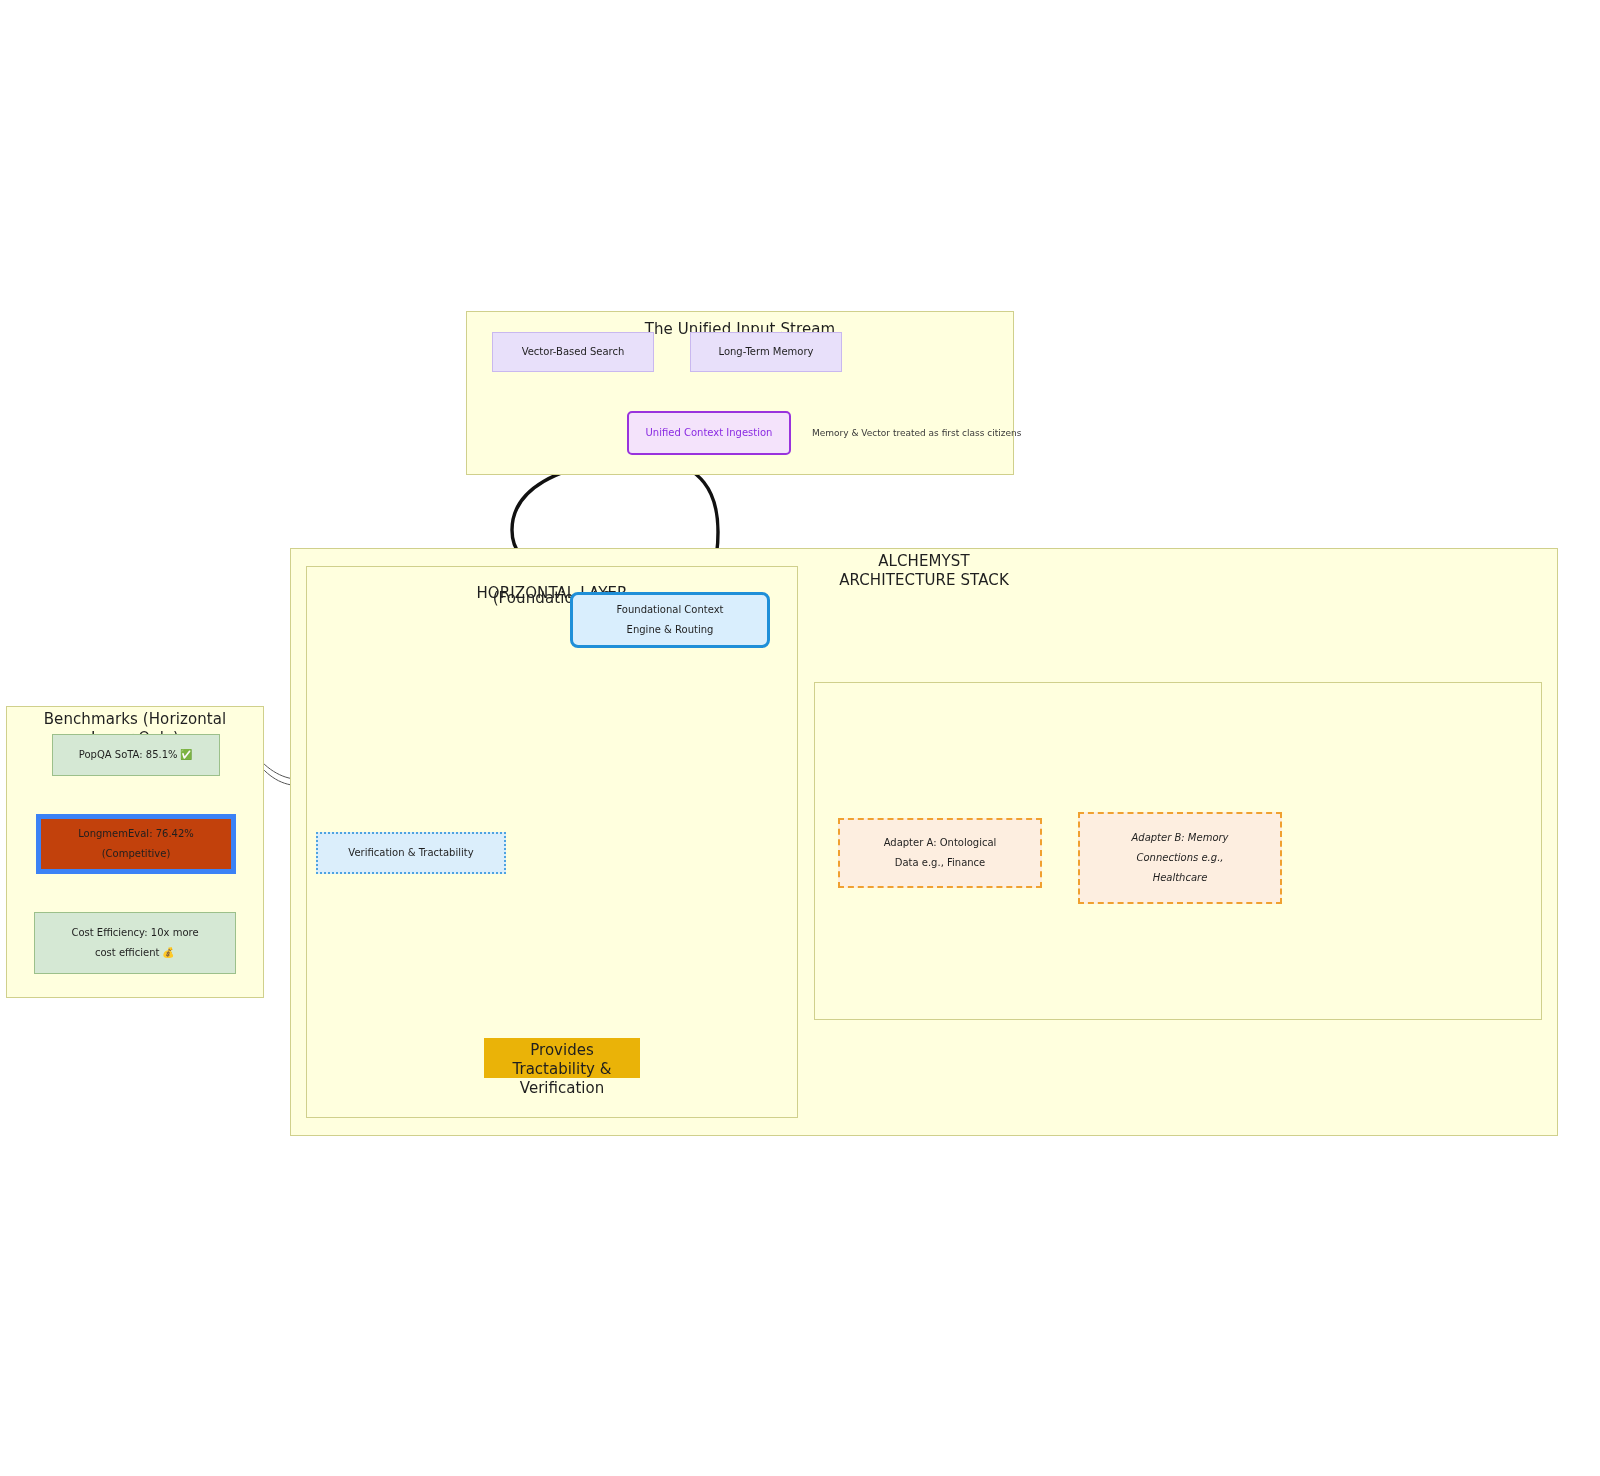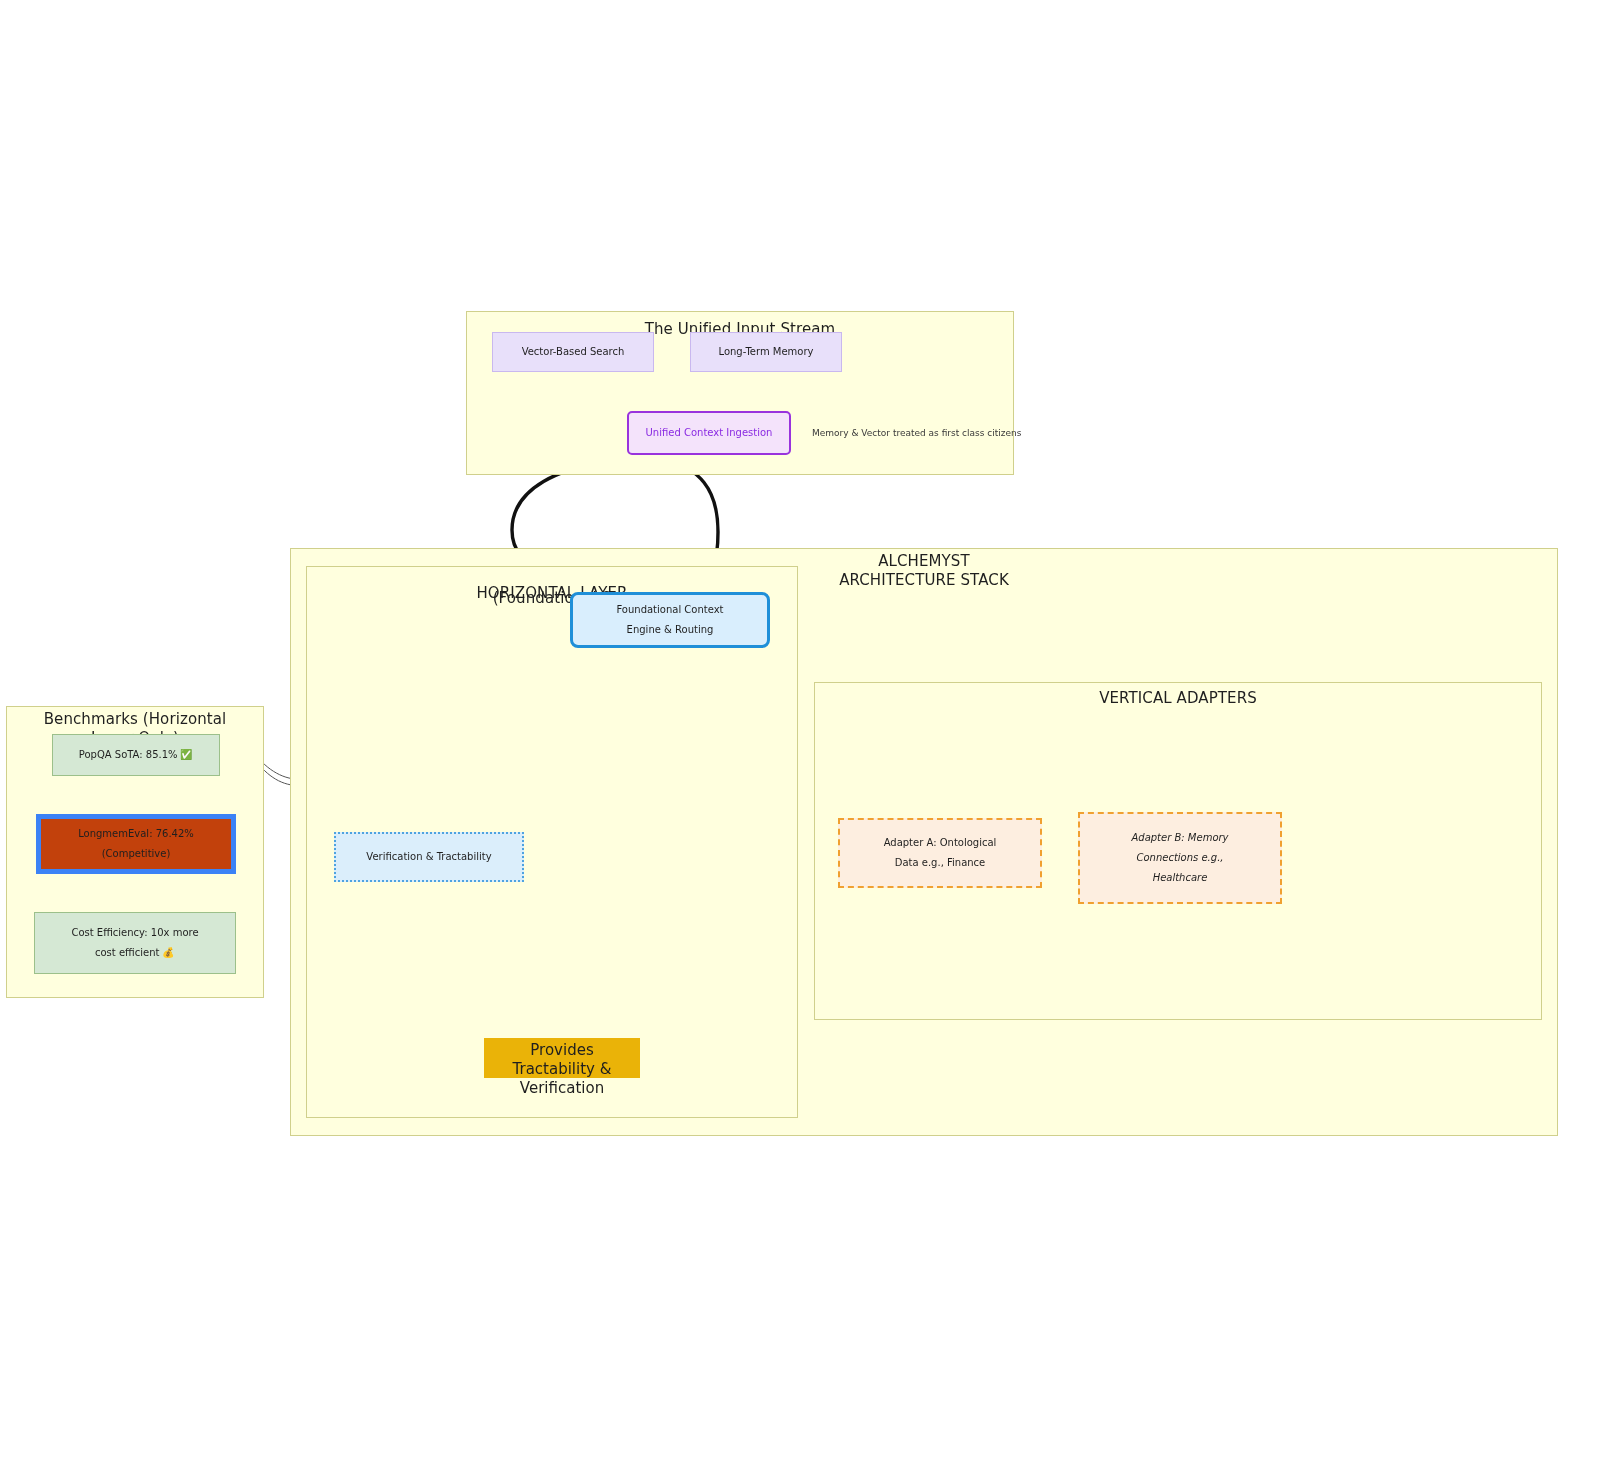--- a/index.html
+++ b/index.html
@@ -181,21 +181,20 @@
     <div class="subgraph-title" style="top:3px;">ALCHEMYST</div>
     <div class="subgraph-title" style="top:22px;">ARCHITECTURE STACK</div>
   </div>
 
   <div class="subgraph" style="left:306px; top:566px; width:492px; height:552px;">
     <div class="subgraph-title" style="top:17px;">HORIZONTAL LAYER</div>
     <div class="subgraph-title" style="top:22px;">(Foundational S</div>
   </div>
 
   <div class="subgraph" style="left:814px; top:682px; width:728px; height:338px;">
-    <div class="subgraph-title" style="top:6px;">VERTICAL ADAPTERS</div>
   </div>
 
   <div class="node n-peach" style="left:838px; top:818px; width:204px; height:70px;">
     <div class="node-inner">
       <div>Adapter A: Ontological</div>
       <div>Data e.g., Finance</div>
     </div>
   </div>
 
   <div class="node n-peach" style="left:1078px; top:812px; width:204px; height:92px;font-style:italic;">
@@ -207,21 +206,21 @@
   </div>
 
 
   <div class="node n-blue-solid" style="left:570px; top:592px; width:200px; height:56px;">
     <div class="node-inner">
       <div>Foundational Context</div>
       <div>Engine &amp; Routing</div>
     </div>
   </div>
 
-  <div class="node n-blue-dotted" style="left:334px; top:832px; width:190px; height:50px;">
+  <div class="node n-blue-dotted" style="left:316px; top:832px; width:190px; height:42px;">
     <span class="node-inner">Verification &amp; Tractability</span>
   </div>
 
   <div class="edge-label" style="left:484px; top:1038px; width:156px; height:40px; padding-top:3px;">
     <div>Provides Tractability &amp;</div>
     <div>Verification</div>
   </div>
 
   <div class="subgraph" style="left:6px; top:706px; width:258px; height:292px;">
     <div class="subgraph-title" style="top:3px;">Benchmarks (Horizontal</div>

